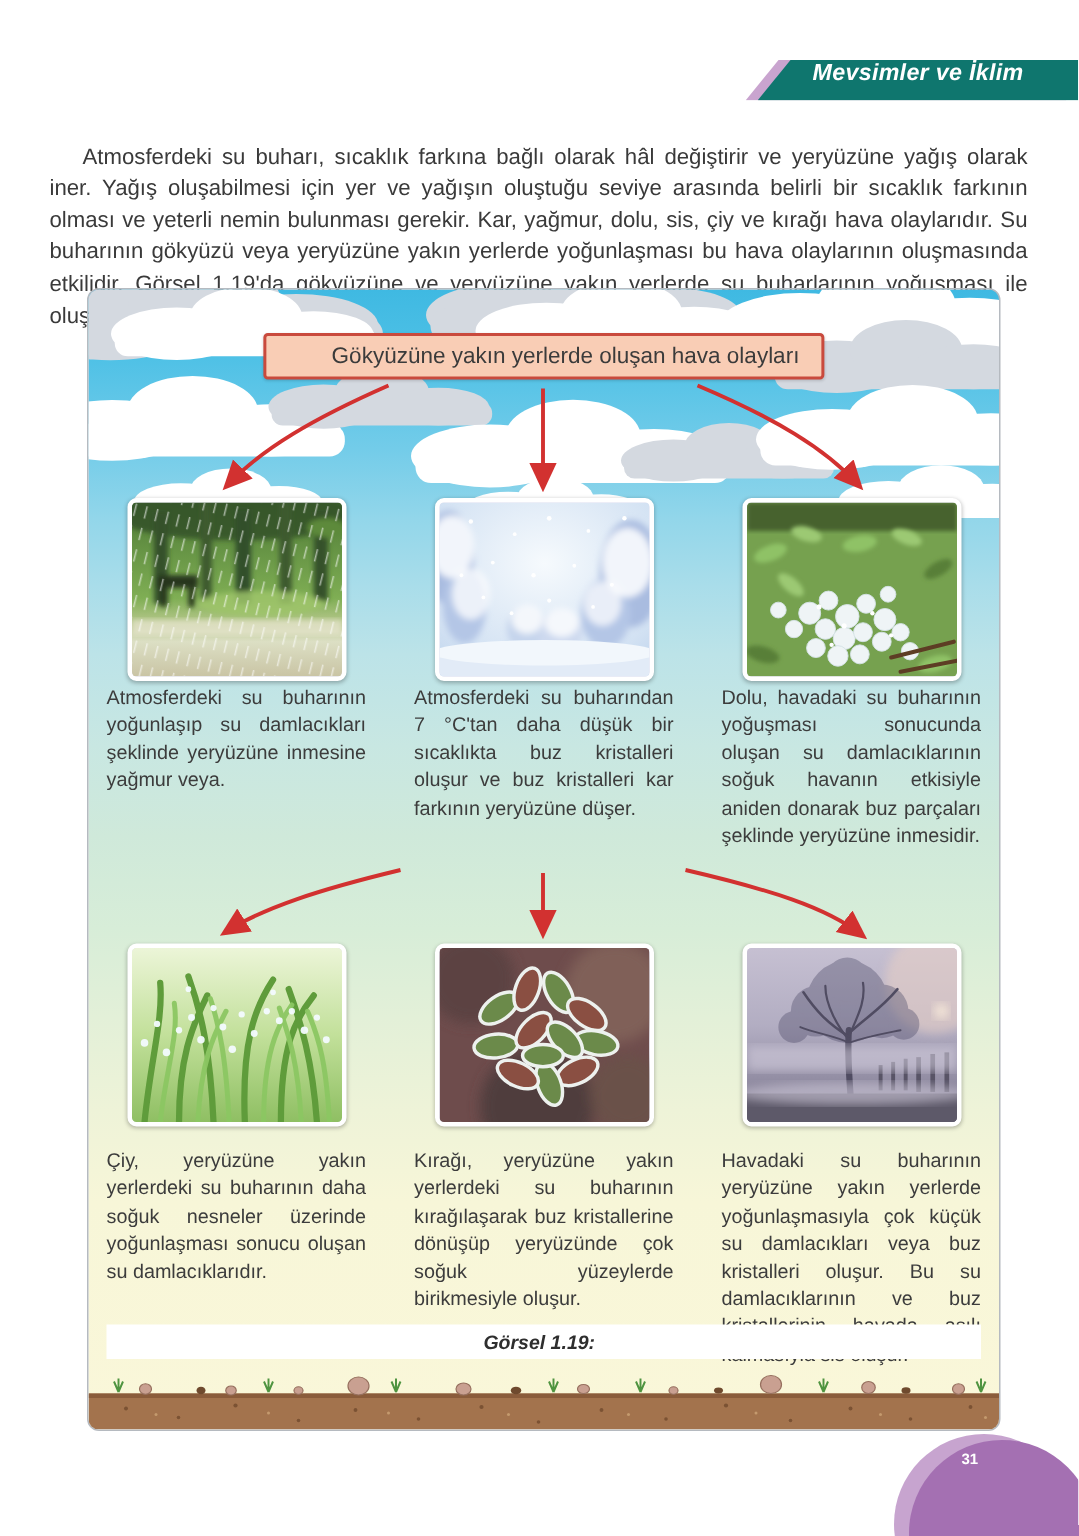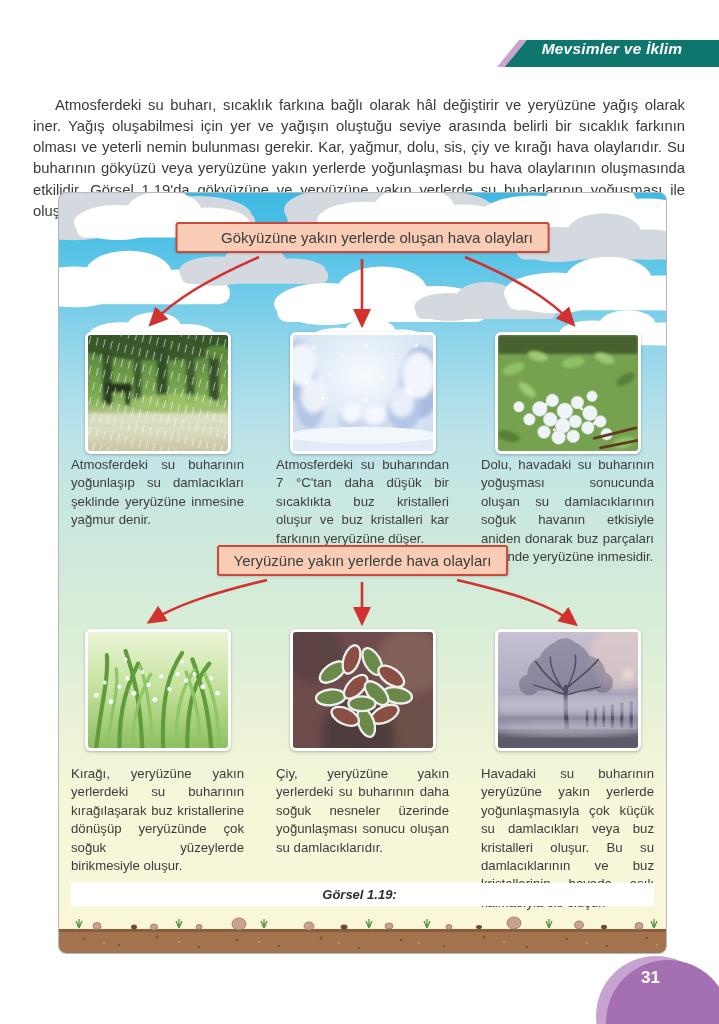--- a/index.html
+++ b/index.html
@@ -47,21 +47,21 @@
 
   .figure-bar{position:absolute;left:12px;right:12px;top:690px;height:23px;background:#ffffff;z-index:3;
               display:flex;align-items:center;justify-content:center;font-size:13px;font-style:italic;color:#2e2e2e;}
   .figure-bar b{margin-right:6px;}
 
   .soil{position:absolute;left:0;bottom:0;width:607px;height:40px;z-index:2;}
 
   
   .pagecircle-back{position:absolute;left:596px;top:956px;width:120px;height:120px;border-radius:50%;background:#c7a4cf;}
   .pagecircle{position:absolute;left:606px;top:960px;width:124px;height:124px;border-radius:50%;background:#a470b2;}
-  .pagenum{position:absolute;left:641px;top:968px;color:#ffffff;font-weight:bold;font-size:17px;z-index:6;}
+  .pagenum{position:absolute;left:641px;top:968px;color:#ffffff;font-weight:bold;font-size:10px;z-index:6;}
 </style>
 </head>
 <body>
 
 <div class="page">
 
   <div class="badge-back"></div>
   <div class="badge">
     <span>Mevsimler ve İklim</span>
   </div>
@@ -105,21 +105,20 @@
         <path d="M200,64 C150,86 116,106 93,130" marker-end="url(#ah)"></path>
         <path d="M303,66 L303,130" marker-end="url(#ah)"></path>
         <path d="M406,64 C458,86 491,106 513,130" marker-end="url(#ah)"></path>
         <path d="M208,387 C154,400 117,412 92,428" marker-end="url(#ah)"></path>
         <path d="M303,389 L303,428" marker-end="url(#ah)"></path>
         <path d="M398,387 C454,400 492,412 515,430" marker-end="url(#ah)"></path>
       </g>
     </svg>
 
     <div class="label-box label-sky">Gökyüzüne yakın yerlerde oluşan hava olayları</div>
-    <div class="label-box label-ground">Yeryüzüne yakın yerlerde hava olayları</div>
 
     <div class="row photos-sky">
       <figure class="photo">
         <svg viewBox="0 0 134 110" preserveAspectRatio="none">
           <defs>
             <linearGradient id="rg" x1="0" y1="0" x2="0" y2="1">
               <stop offset="0" stop-color="#4e7a36"></stop>
                 <stop offset=".55" stop-color="#7fae54"></stop>
               <stop offset=".7" stop-color="#b9c98f"></stop>
                 <stop offset=".8" stop-color="#dcdfc4"></stop>
@@ -244,21 +243,21 @@
           </g>
           <g stroke="#5d3d24" stroke-width="2.6" stroke-linecap="round">
             <line x1="92" y1="98" x2="132" y2="88"></line>
               <line x1="98" y1="107" x2="134" y2="100"></line>
           </g>
         </svg>
       </figure>
     </div>
 
     <div class="row caps-sky">
-      <p class="cap"><span>Atmosferdeki su buharının yoğunlaşıp su damlacıkları şeklinde yeryüzüne inmesine </span><b>yağmur</b><span> denir.</span></p>
+      <p class="cap"><span>Atmosferdeki su buharının yoğunlaşıp su damlacıkları şeklinde yeryüzüne inmesine </span><b>yağmur</b><span> veya.</span></p>
       <p class="cap"><span>Atmosferdeki su buharından 7 °C'tan daha düşük bir sıcaklıkta buz kristalleri oluşur ve buz kristalleri </span><b>kar</b><span> farkının yeryüzüne düşer.</span></p>
       <p class="cap"><b>Dolu</b><span>, havadaki su buharının yoğuşması sonucunda oluşan su damlacıklarının soğuk havanın etkisiyle aniden donarak buz parçaları şeklinde yeryüzüne inmesidir.</span></p>
     </div>
 
     <div class="row photos-ground">
       <figure class="photo">
         <svg viewBox="0 0 134 110" preserveAspectRatio="none">
           <defs>
             <linearGradient id="dg" x1="0" y1="0" x2="0" y2="1">
               <stop offset="0" stop-color="#ecf5d8"></stop>
@@ -378,22 +377,22 @@
               <rect x="126" y="66" width="3" height="25"></rect>
           </g>
           <rect x="0" y="62" width="134" height="16" fill="#d6d0e0" opacity=".55" filter="url(#bF)"></rect>
           <rect x="0" y="92" width="134" height="18" fill="#5d5969"></rect>
           <ellipse cx="67" cy="92" rx="75" ry="7" fill="#cfc9da" opacity=".6" filter="url(#bF)"></ellipse>
         </svg>
       </figure>
     </div>
 
     <div class="row caps-ground">
+      <p class="cap"><b>Çiy</b><span>, yeryüzüne yakın yerlerdeki su buharının daha soğuk nesneler üzerinde yoğunlaşması sonucu oluşan su damlacıklarıdır.</span></p>
       <p class="cap"><b>Kırağı</b><span>, yeryüzüne yakın yerlerdeki su buharının kırağılaşarak buz kristallerine dönüşüp yeryüzünde çok soğuk yüzeylerde birikmesiyle oluşur.</span></p>
-      <p class="cap"><b>Çiy</b><span>, yeryüzüne yakın yerlerdeki su buharının daha soğuk nesneler üzerinde yoğunlaşması sonucu oluşan su damlacıklarıdır.</span></p>
       <p class="cap"><span>Havadaki su buharının yeryüzüne yakın yerlerde yoğunlaşmasıyla çok küçük su damlacıkları veya buz kristalleri oluşur. Bu su damlacıklarının ve buz kristallerinin havada asılı kalmasıyla </span><b>sis</b><span> oluşur.</span></p>
     </div>
 
     <div class="figure-bar">
       <b>Görsel 1.19:</b>
     </div>
 
     <svg class="soil" viewBox="0 0 607 40">
       <rect x="0" y="16" width="607" height="24" fill="#a3734d"></rect>
       <rect x="0" y="16" width="607" height="3" fill="#8a5c3b"></rect>

